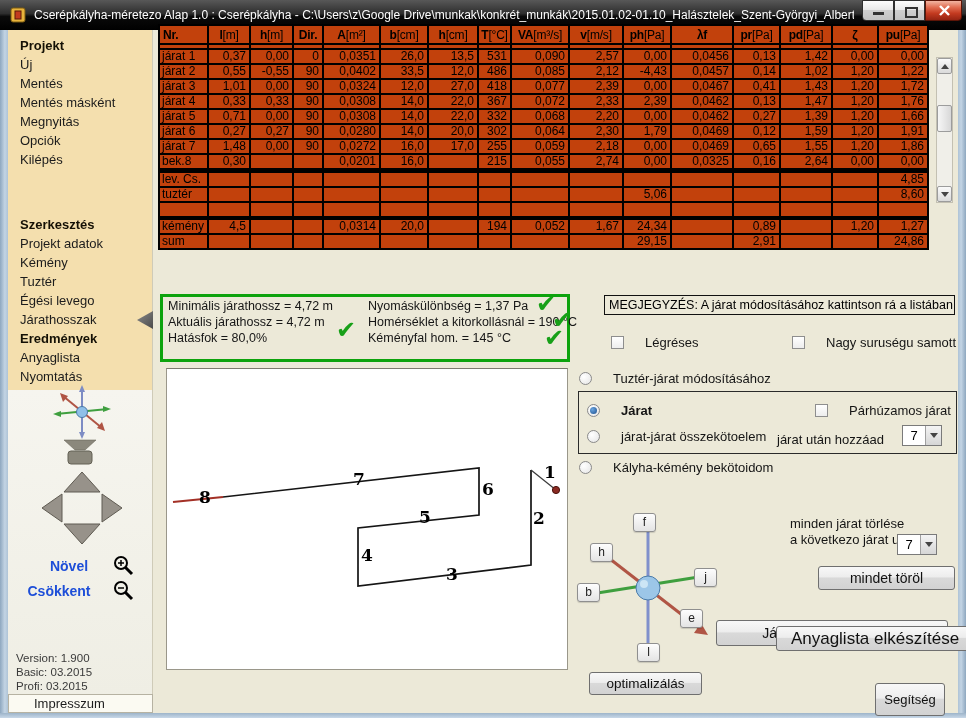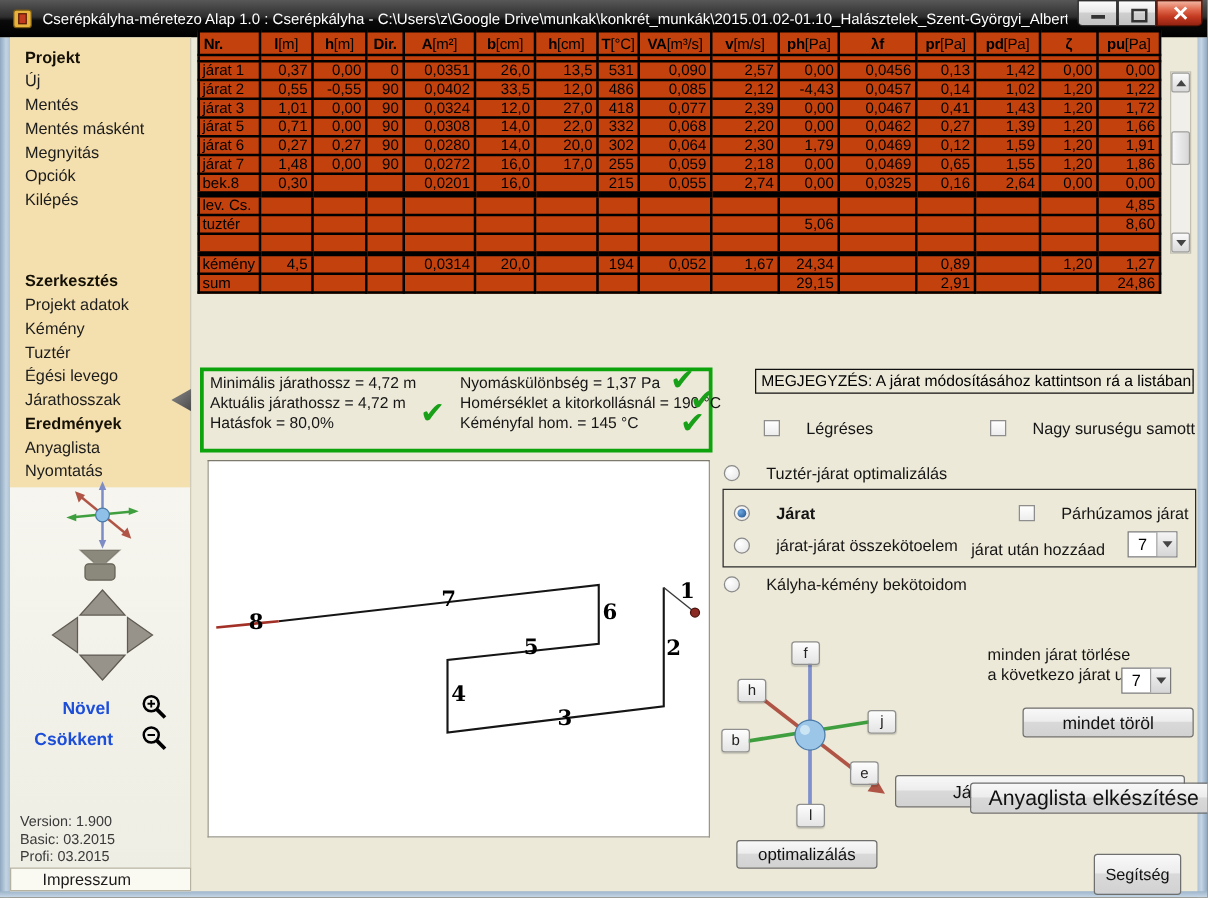--- a/index.html
+++ b/index.html
@@ -322,20 +322,38 @@
           <td class="num">0,077</td>
           <td class="num">2,39</td>
           <td class="num">0,00</td>
           <td class="num">0,0467</td>
           <td class="num">0,41</td>
           <td class="num">1,43</td>
           <td class="num">1,20</td>
           <td class="num">1,72</td>
         </tr>
         <tr>
+          <td class="name">járat 4</td>
+          <td class="num">0,33</td>
+          <td class="num">0,33</td>
+          <td class="num">90</td>
+          <td class="num">0,0308</td>
+          <td class="num">14,0</td>
+          <td class="num">22,0</td>
+          <td class="num">367</td>
+          <td class="num">0,072</td>
+          <td class="num">2,33</td>
+          <td class="num">2,39</td>
+          <td class="num">0,0462</td>
+          <td class="num">0,13</td>
+          <td class="num">1,47</td>
+          <td class="num">1,20</td>
+          <td class="num">1,76</td>
+        </tr>
+        <tr>
           <td class="name">járat 5</td>
           <td class="num">0,71</td>
           <td class="num">0,00</td>
           <td class="num">90</td>
           <td class="num">0,0308</td>
           <td class="num">14,0</td>
           <td class="num">22,0</td>
           <td class="num">332</td>
           <td class="num">0,068</td>
           <td class="num">2,20</td>
@@ -521,21 +539,21 @@
     <span class="cb"></span>
     <span>Légréses</span>
   </div>
   <div class="ctl" style="left:792px;top:335px;">
     <span class="cb"></span>
     <span>Nagy suruségu samott</span>
   </div>
 
   <div class="ctl" style="left:579px;top:371px;">
     <span class="radio"></span>
-    <span>Tuztér-járat optimalizálás</span>
+    <span>Tuztér-járat módosításához</span>
   </div>
   <div id="optgroup"></div>
   <div class="ctl" style="left:587px;top:403px;font-weight:bold;">
     <span class="radio sel"></span>
     <span>Járat</span>
   </div>
   <div class="ctl" style="left:783px;top:403px;margin-left:32px;">
     <span class="cb"></span>
     <span>Párhúzamos járat</span>
   </div>

